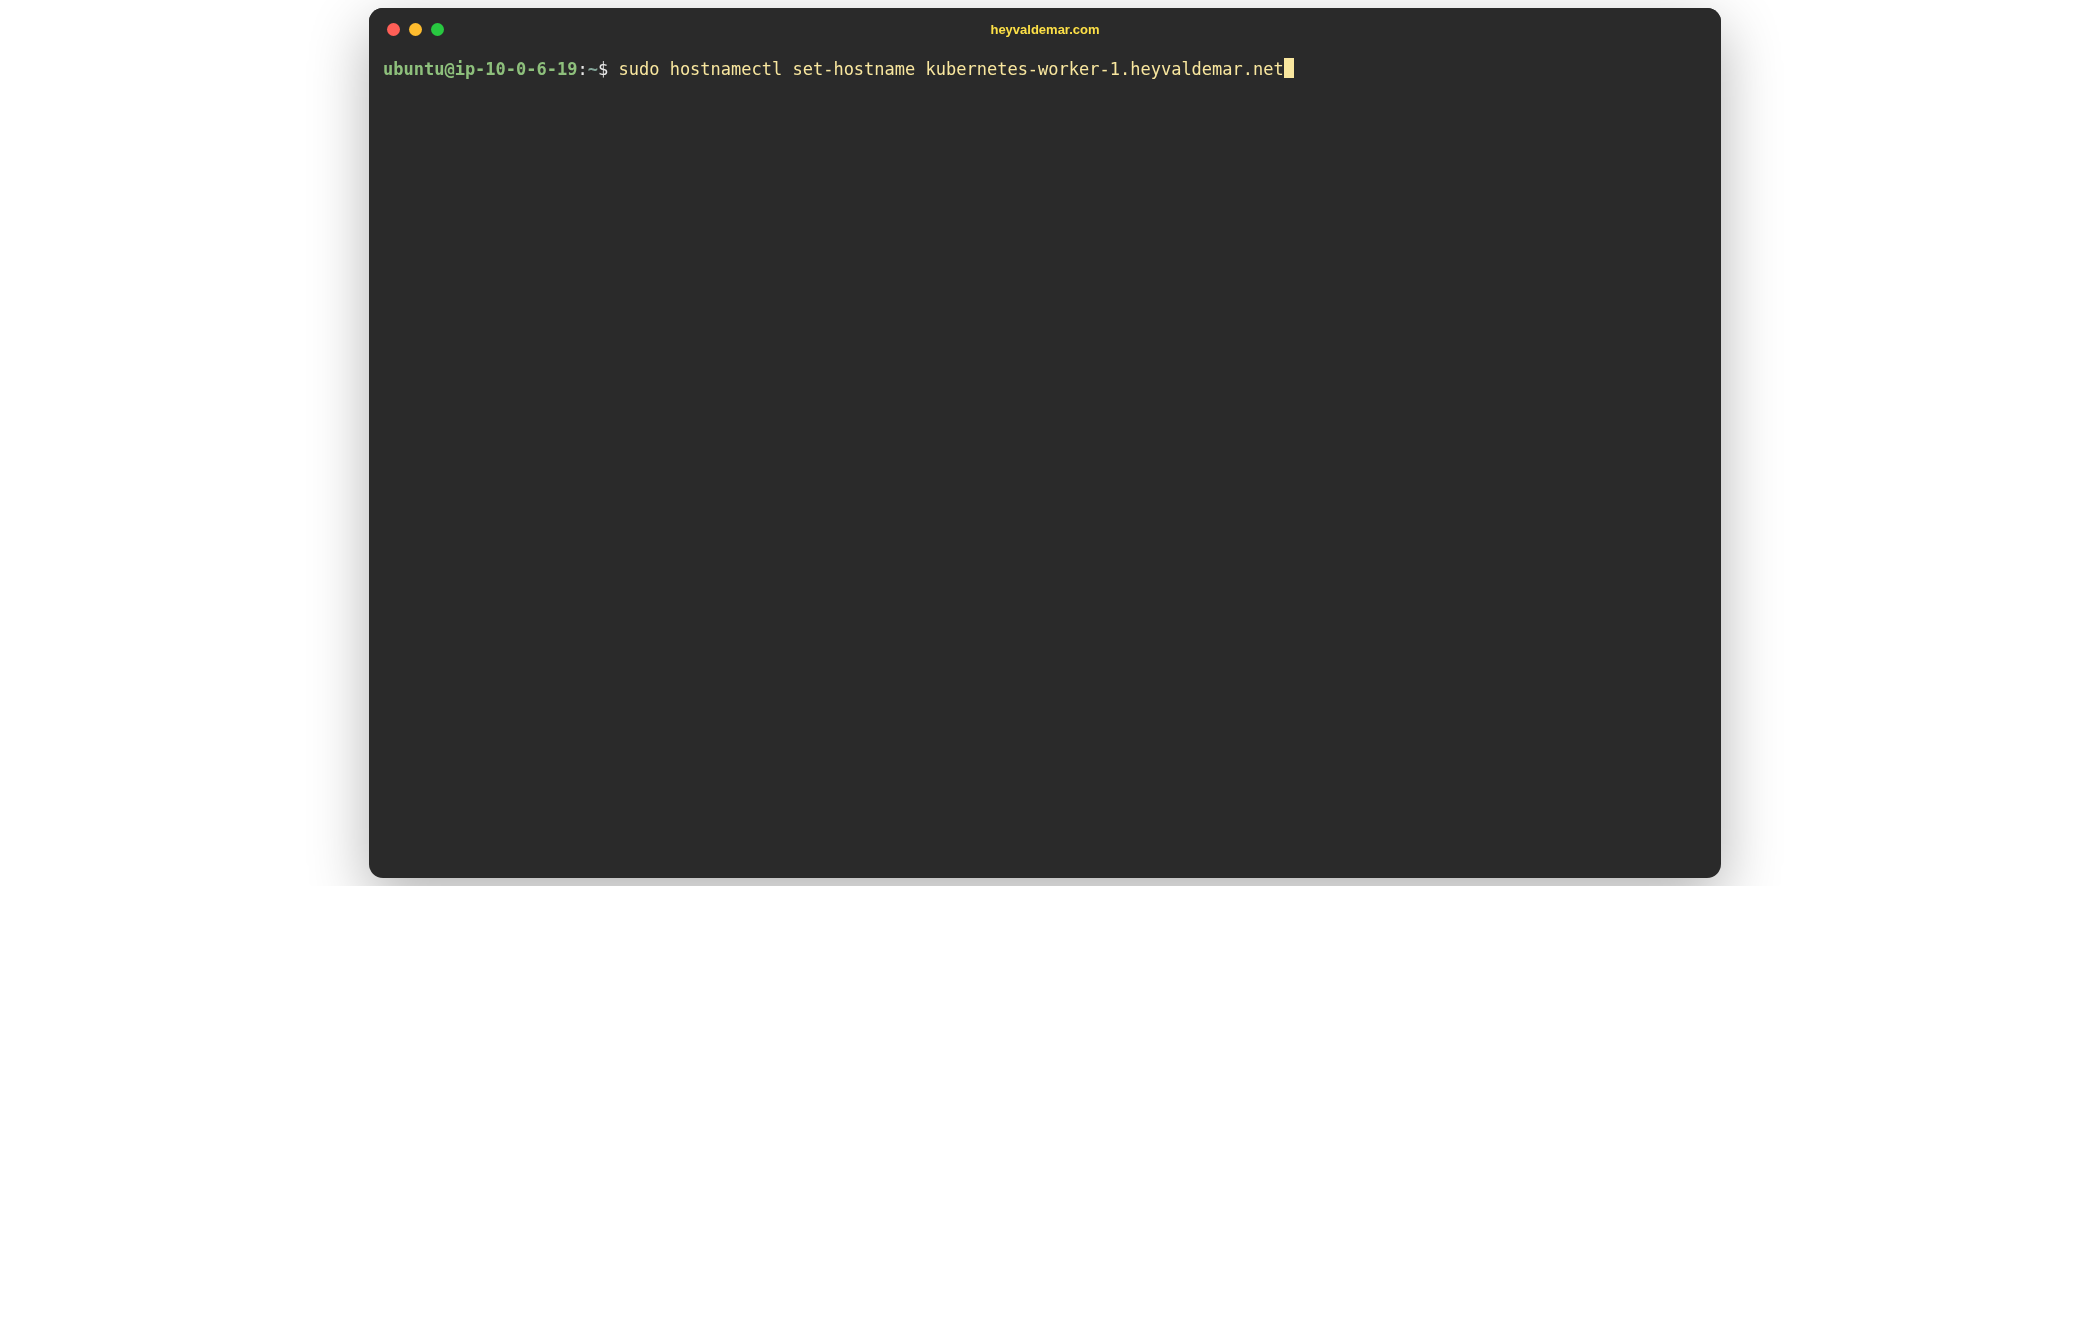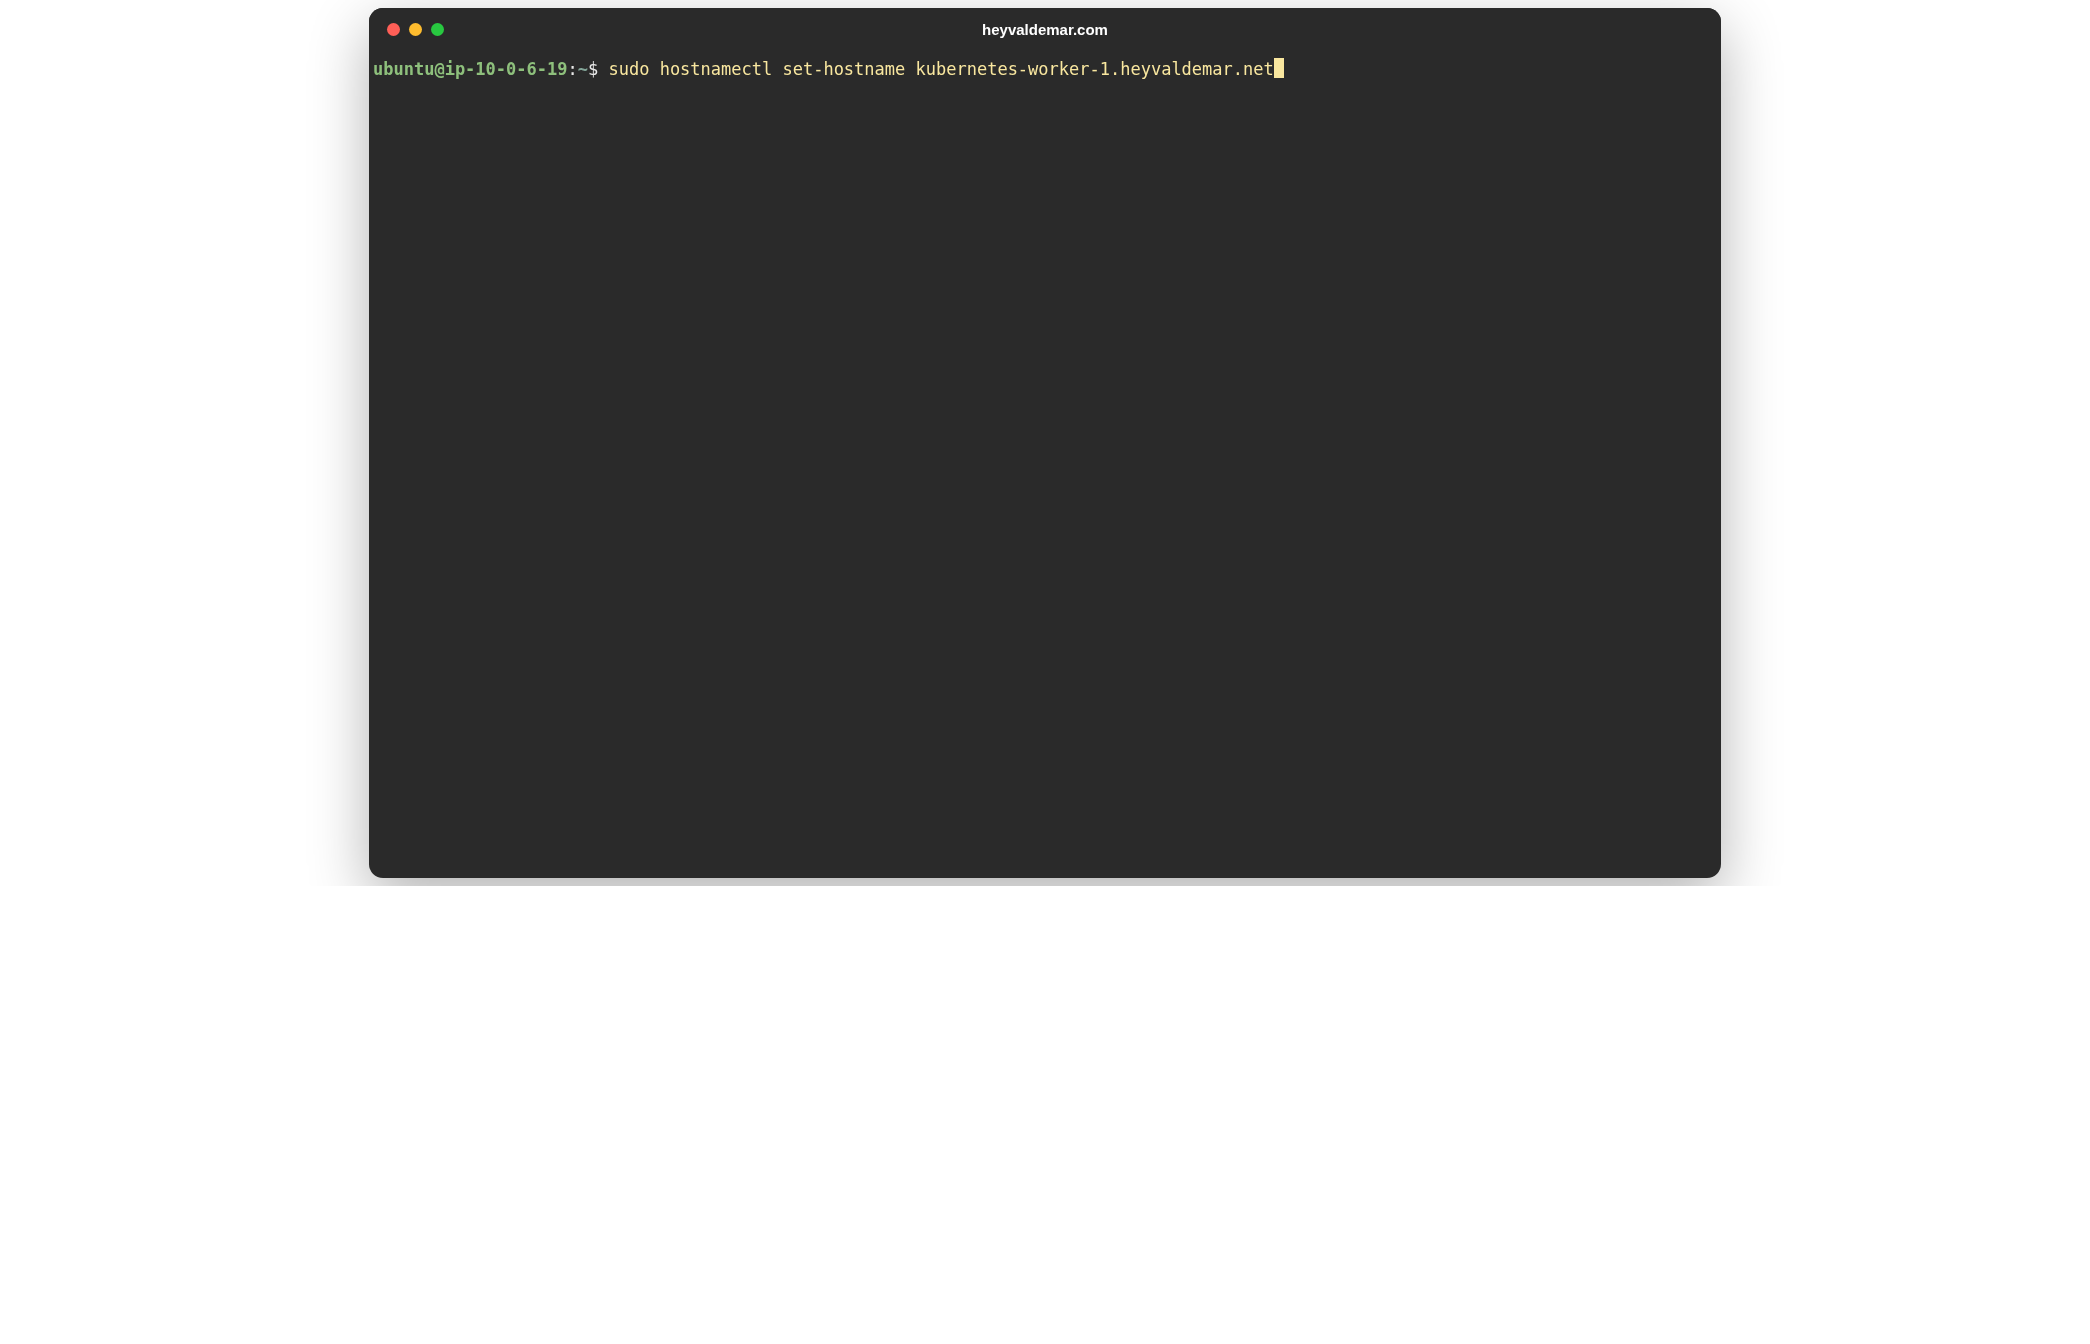--- a/index.html
+++ b/index.html
@@ -43,28 +43,28 @@
       height: 13px;
       border-radius: 50%;
     }
     .traffic-light.close { background: #ff5f57; }
     .traffic-light.minimize { background: #febc2e; }
     .traffic-light.maximize { background: #28c840; }
     .window-title {
       position: absolute;
       left: 50%;
       transform: translateX(-50%);
-      color: #ffffff;
-      font-size: 15px;
+      color: #fde047;
+      font-size: 13px;
       font-weight: 600;
       font-family: -apple-system, BlinkMacSystemFont, "Segoe UI", sans-serif;
     }
     .terminal-body {
       flex: 1;
-      padding: 8px 4px;
+      padding: 8px 14px;
       font-size: 17px;
       line-height: 1.4;
       color: #e8e8e8;
       white-space: pre;
       overflow: hidden;
     }
     .prompt-user { color: #8ec07c; font-weight: 600; }
     .prompt-sep { color: #e8e8e8; }
     .prompt-path { color: #83a598; font-weight: 600; }
     .command-text { color: #f9e79f; }

